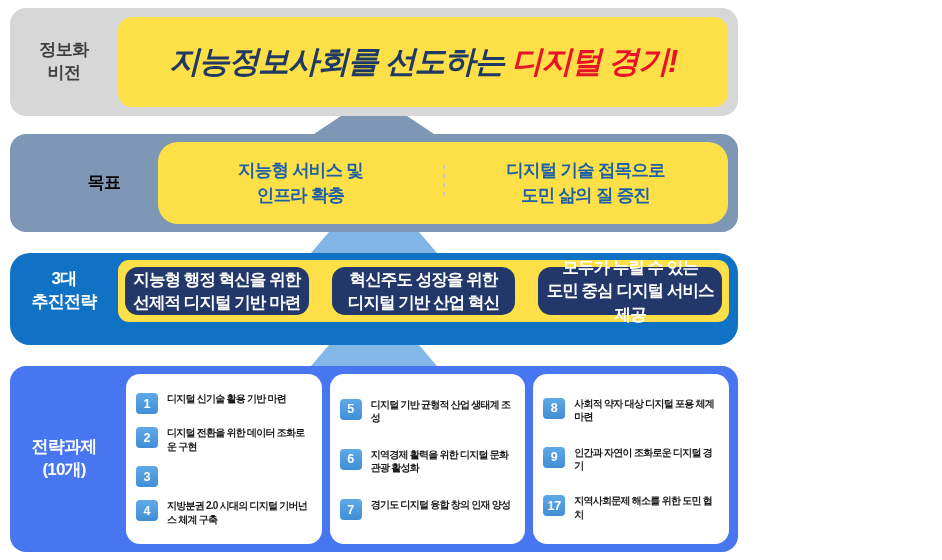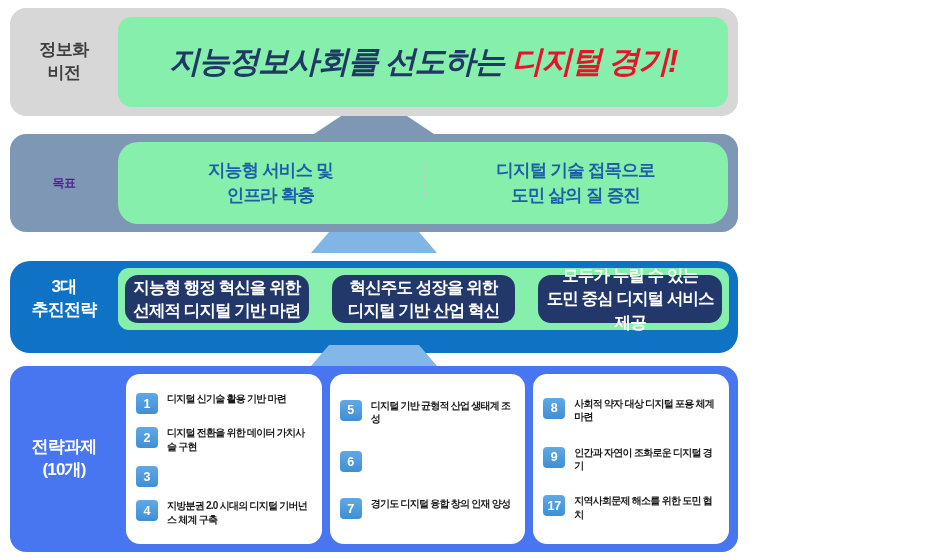--- a/index.html
+++ b/index.html
@@ -36,21 +36,21 @@
     display: flex;
     align-items: center;
     justify-content: center;
     text-align: center;
     box-sizing: border-box;
     line-height: 1.35;
   }
 
   .band-body {
     flex: 1 1 auto;
-    background: #86efac;
+    background: #fde047;
     box-sizing: border-box;
     display: flex;
     align-items: stretch;
   }
 
   
   .vision-band {
     top: 8px;
     height: 108px;
     background: #d7d7d7;
@@ -93,24 +93,25 @@
   
   .goal-band {
     top: 134px;
     height: 98px;
     background: #7e97b5;
     border-radius: 16px;
     padding: 8px 10px 8px 0;
   }
   .goal-label {
     width: 108px;
-    color: #4c1d95;
-    font-size: 12px;
+    color: #000000;
+    font-size: 17px;
     font-weight: 600;
     letter-spacing: -0.5px;
+    margin-left: 40px;
   }
   .goal-body {
     border-radius: 20px;
     align-items: center;
   }
   .goal-cell {
     flex: 1 1 0;
     display: flex;
     align-items: center;
     justify-content: center;
@@ -133,21 +134,20 @@
     background-size: 2px 9px;
   }
 
   
   .strategy-band {
     top: 253px;
     height: 92px;
     background: #0f72c4;
     border-radius: 20px;
     padding: 7px 9px 23px 0;
-    margin-top: 8px;
   }
   .strategy-label {
     width: 108px;
     color: #ffffff;
     font-size: 17px;
     font-weight: 700;
     letter-spacing: -0.8px;
   }
   .strategy-body {
     border-radius: 11px;
@@ -281,38 +281,39 @@
     <div class="band-label tasks-label">전략과제<br>(10개)</div>
     <div class="band-body tasks-body">
 
       <div class="task-col">
         <div class="task-item">
           <div class="task-num">1</div>
           <div class="task-text">디지털 신기술 활용 기반 마련</div>
         </div>
         <div class="task-item">
           <div class="task-num">2</div>
-          <div class="task-text">디지털 전환을 위한 데이터 가치사슬 구현</div>
+          <div class="task-text">디지털 전환을 위한 데이터 조화로운 구현</div>
         </div>
         <div class="task-item">
           <div class="task-num">3</div>
         </div>
         <div class="task-item">
           <div class="task-num">4</div>
           <div class="task-text">지방분권 2.0 시대의 디지털 기버넌스 체계 구축</div>
         </div>
       </div>
 
       <div class="task-col">
         <div class="task-item">
           <div class="task-num">5</div>
           <div class="task-text">디지털 기반 균형적 산업 생태계 조성</div>
         </div>
         <div class="task-item">
           <div class="task-num">6</div>
+          <div class="task-text">지역경제 활력을 위한 디지털 문화 관광 활성화</div>
         </div>
         <div class="task-item">
           <div class="task-num">7</div>
           <div class="task-text">경기도 디지털 융합 창의 인재 양성</div>
         </div>
       </div>
 
       <div class="task-col">
         <div class="task-item">
           <div class="task-num">8</div>

